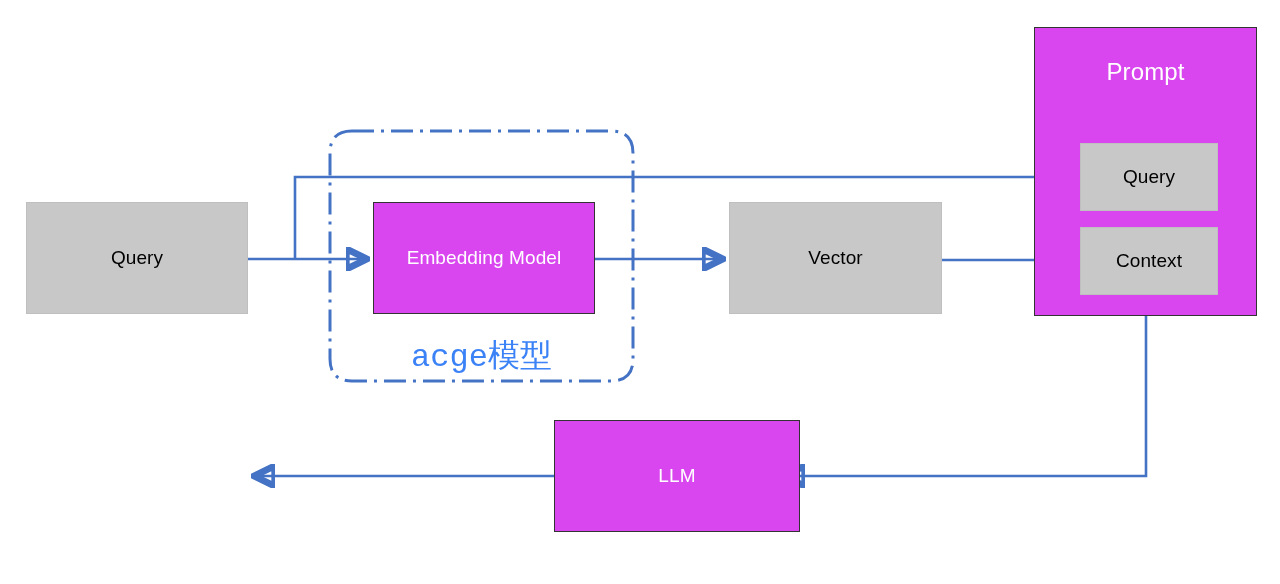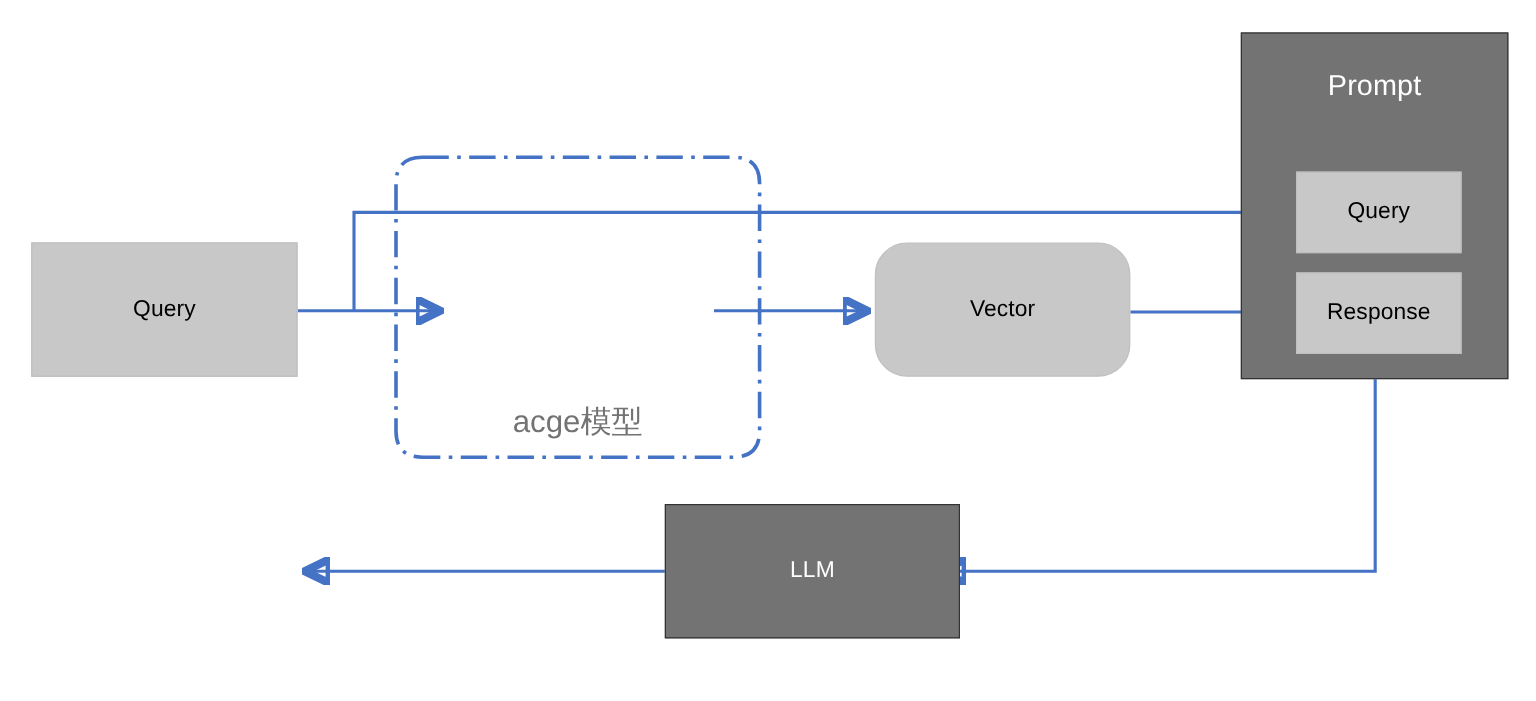--- a/index.html
+++ b/index.html
@@ -29,21 +29,21 @@
     font-size: 19px;
     line-height: 1.2;
     letter-spacing: 0.1px;
   }
   .node-light {
     background: #c8c8c8;
     border: 1px solid #bfbfbf;
     color: #000000;
   }
   .node-dark {
-    background: #737373;
+    background: #d946ef;
     border: 1px solid #333333;
     color: #ffffff;
   }
   .node-group {
     align-items: flex-start;
     justify-content: center;
   }
   .group-title {
     margin-top: 30px;
     font-size: 24px;
@@ -56,23 +56,23 @@
     align-items: center;
     justify-content: center;
     background: #c8c8c8;
     border: 1px solid #bfbfbf;
     color: #000000;
     font-size: 19px;
     font-family: "Liberation Sans", sans-serif;
   }
   .region-label {
     position: absolute;
-    font-family: Liberation Sans, sans-serif;
-    font-size: 26px;
-    color: #737373;
+    font-family: Liberation Mono, monospace;
+    font-size: 32px;
+    color: #3b82f6;
     text-align: center;
     white-space: nowrap;
   }
   svg.edges {
     position: absolute;
     left: 0;
     top: 0;
     width: 1280px;
     height: 584px;
     pointer-events: none;
@@ -121,36 +121,39 @@
 
     <path d="M 1146 316 L 1146 476 L 786 476" marker-end="url(#arrow-l)"></path>
 
     <path d="M 554 476 L 256 476" marker-end="url(#arrow-l)"></path>
   </svg>
 
   <div class="node node-light" style="left:26px; top:202px; width:222px; height:112px;">
     <span>Query</span>
   </div>
 
+  <div class="node node-dark" style="left:373px; top:202px; width:222px; height:112px;">
+    <span>Embedding Model</span>
+  </div>
 
   <div class="region-label" style="left:330px; top:334px; width:303px;">acge模型</div>
 
-  <div class="node node-light" style="left:729px; top:202px; width:213px; height:112px;border-radius:27px;">
+  <div class="node node-light" style="left:729px; top:202px; width:213px; height:112px;">
     <span>Vector</span>
   </div>
 
   <div class="node node-dark node-group" style="left:1034px; top:27px; width:223px; height:289px;">
     <span class="group-title">Prompt</span>
 
     <div class="inner-node" style="left:45px; top:115px; width:138px; height:68px;">
       <span>Query</span>
     </div>
 
     <div class="inner-node" style="left:45px; top:199px; width:138px; height:68px;">
-      <span>Response</span>
+      <span>Context</span>
     </div>
   </div>
 
   <div class="node node-dark" style="left:554px; top:420px; width:246px; height:112px;">
     <span>LLM</span>
   </div>
 
 
 </div>
 

